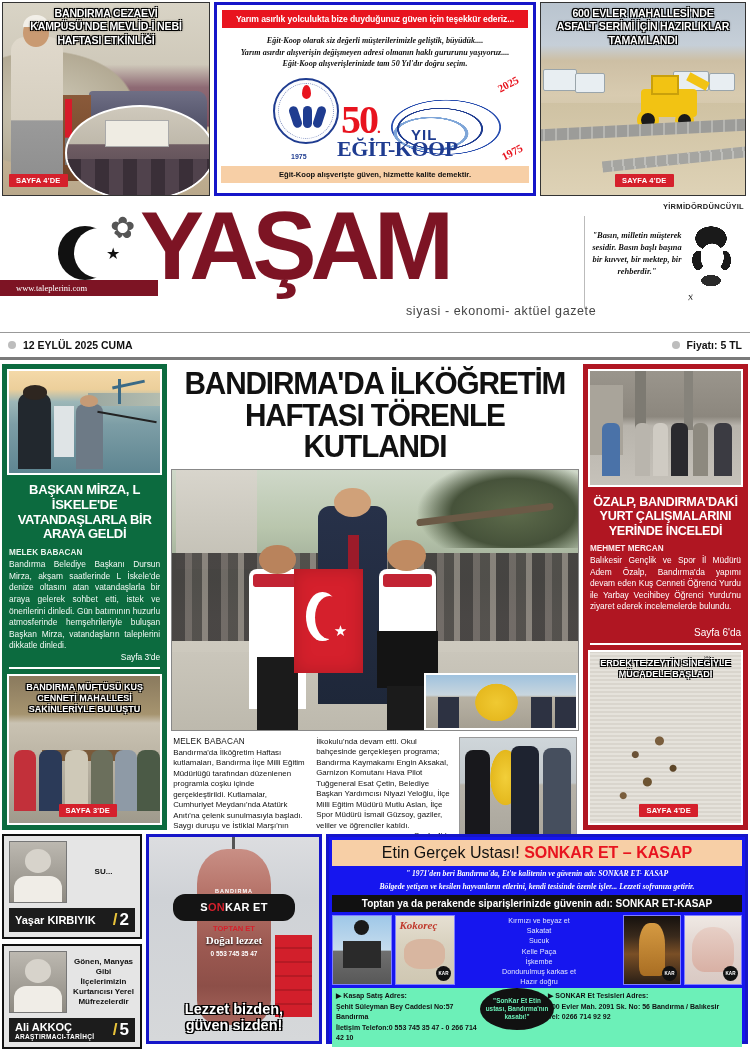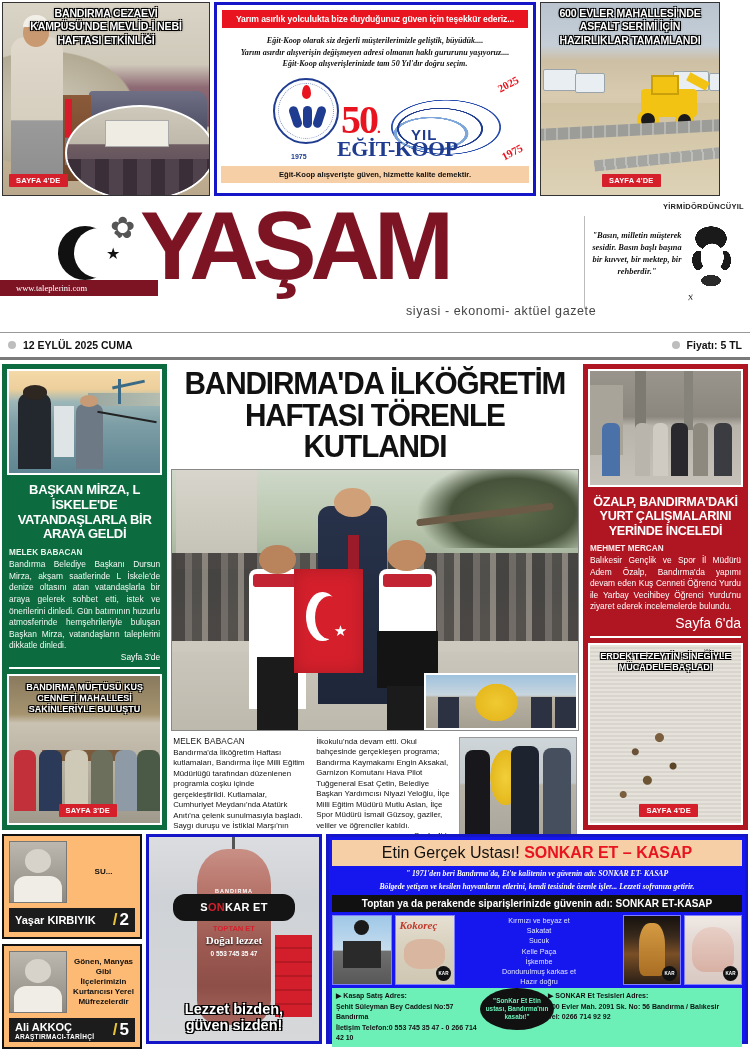--- a/index.html
+++ b/index.html
@@ -10,21 +10,21 @@
     overflow: hidden;
     position: relative;
   }
   .page { width: 750px; height: 1061px; position: relative; }
 
   
   .top-strip { display: flex; gap: 4px; padding: 2px 2px 0 2px; height: 196px; }
 
   .teaser { position: relative; overflow: hidden; border: 1px solid #333; }
   .teaser-left { width: 208px; }
-  .teaser-right { width: 180px; }
+  .teaser-right { width: 206px; }
 
   .ph { position: absolute; inset: 0; }
   .ph-prison {
     background:
       radial-gradient(ellipse at 20% 55%, #cfcab8 0%, #b3aa94 38%, transparent 39%),
       linear-gradient(180deg, #d9d4c6 0%, #cfc9ba 32%, #8e6a74 44%, #7d4f5f 64%, #c9b79a 65%, #b9a88b 100%);
   }
   .prison-podium {
     position:absolute; left: 48px; top: 92px; width: 40px; height: 86px;
     background: linear-gradient(180deg,#8a5a3a,#6d4328);
@@ -323,40 +323,40 @@
   .rc-photo { height: 118px; border:2px solid #fff; position:relative; overflow:hidden;
     background: linear-gradient(180deg,#9a958c 0%,#8c877e 40%,#b8b4ac 48%,#c6c2ba 100%); }
   .rc-photo .col1 { position:absolute; left:30%; top:0; width:7%; height:56%; background:#7d7a72; }
   .rc-photo .col2 { position:absolute; left:62%; top:0; width:6%; height:52%; background:#86837b; }
   .rc-photo .wall { position:absolute; left:0; top:12%; width:22%; height:62%; background:#a9a49a; }
   .rc-photo .pp { position:absolute; bottom:8%; height:46%; border-radius:6px 6px 0 0; }
   .rc-title { color:#fff; text-align:center; font-weight:900; font-size:12.6px; line-height:1.14;
     padding: 8px 2px 6px 2px; letter-spacing:-.3px; }
   .rc-author { color:#fdeaec; font-size:8.2px; font-weight:600; padding: 0 2px 2px 2px; }
   .rc-body { color:#fff; font-size:8.4px; line-height:1.38; padding: 0 2px; text-align: justify; }
-  .rc-page { color:#fff; font-size:14px; text-align:right; padding: 2px 2px 0 2px; }
+  .rc-page { color:#fff; font-size:10px; text-align:right; padding: 2px 2px 0 2px; margin-top: 12px; }
   .rc-rule { height:2px; background:#fff; margin: 5px 2px; }
   .rc-photo2 { position:relative; flex:1; border:2px solid #fff; overflow:hidden;
     background:
       radial-gradient(circle at 30% 60%, #6b5236 0 3px, transparent 4px),
       radial-gradient(circle at 46% 52%, #7a5e3d 0 4px, transparent 5px),
       radial-gradient(circle at 55% 68%, #5d4628 0 3px, transparent 4px),
       radial-gradient(circle at 38% 76%, #6d5432 0 4px, transparent 5px),
       radial-gradient(circle at 22% 84%, #7a5e3d 0 3px, transparent 4px),
       repeating-linear-gradient(0deg,#e5e2db 0 2px,#d9d5cd 2px 4px),
       repeating-linear-gradient(90deg,#e8e5de 0 2px,#dbd7cf 2px 4px);
   }
   .rc-photo2 .cap2 { position:absolute; left:0; right:0; top:6px; text-align:center; color:#fff;
     font-weight:900; font-size:9px; line-height:1.2; padding:0 3px;
     text-shadow: 1.2px 1.2px 0 #000,-1.2px 1.2px 0 #000,1.2px -1.2px 0 #000,-1.2px -1.2px 0 #000; }
 
   
   .bottom { display:flex; gap: 4px; padding: 4px 2px 2px 2px; height: 216px; }
   .col-ops { width: 140px; display:flex; flex-direction:column; gap: 5px; }
-  .op-box { flex:1; border: 2px solid #111; background:#fdba74; position:relative; padding: 5px; }
+  .op-box { flex:1; border: 2px solid #111; background:#e5e5e5; position:relative; padding: 5px; }
   .op-inner { display:flex; height: 62px; gap: 5px; }
   .op-photo { width: 58px; background: linear-gradient(180deg,#bcb8b0,#8e8a82); border:1px solid #777; position:relative; overflow:hidden;}
   .op-photo .h { position:absolute; left:26%; top:12%; width:48%; height:40%; border-radius:50%; background:#d7d3cb;}
   .op-photo .b { position:absolute; left:8%; bottom:0; width:84%; height:44%; background:#f0ede7; border-radius:12px 12px 0 0;}
   .op-quote { flex:1; display:flex; align-items:center; justify-content:center; text-align:center;
     font-size: 8px; font-weight:900; line-height:1.25; color:#111; }
   .op-name { margin-top: 5px; background:#1c1c1c; color:#fff; display:flex; align-items:center;
     justify-content:space-between; padding: 2px 6px; }
   .op-name .nm { font-size: 11px; font-weight:700; }
   .op-name .nm small { display:block; font-size: 6.5px; font-weight:600; letter-spacing:.3px; }

